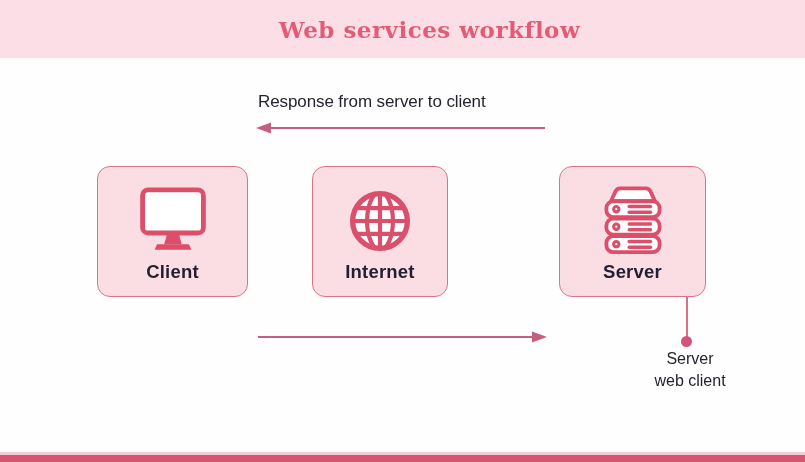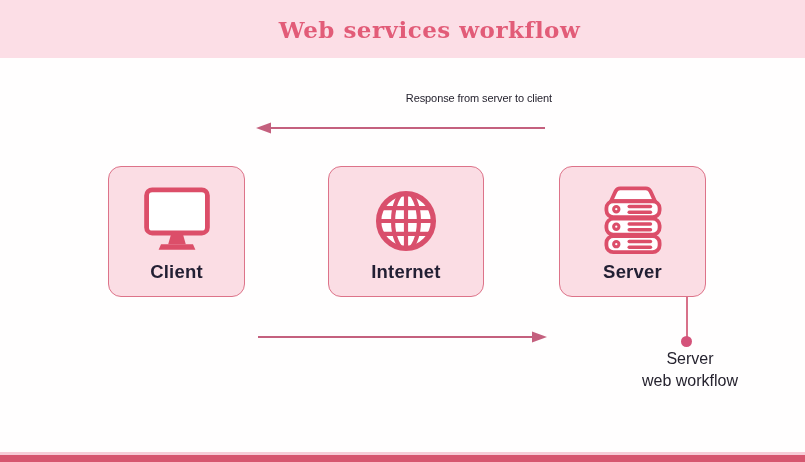--- a/index.html
+++ b/index.html
@@ -11,36 +11,36 @@
   .header{
     position:absolute;left:0;top:0;width:805px;height:58px;
     background:#fcdee6;display:flex;align-items:center;justify-content:center;padding-left:27px;
   }
   .title{
     font-family:"DejaVu Serif","Liberation Serif",serif;
     font-weight:bold;font-size:23px;color:#e25c78;letter-spacing:.5px;
   }
   
   .flow-label{
-    position:absolute;left:264px;width:288px;text-align:right;
-    font-size:11px;color:#26232f;letter-spacing:-.1px;
+    position:absolute;left:258px;width:288px;text-align:left;
+    font-size:17px;color:#26232f;letter-spacing:-.1px;
   }
   .flow-label.top{top:92px;}
   .flow-label.bottom{top:346px;}
   .arrow{position:absolute;left:256px;width:291px;height:16px;}
   .arrow.top{top:120px;}
   .arrow.bottom{top:329px;}
   
   .node{
     position:absolute;top:166px;height:131px;box-sizing:border-box;
     background:#fbdde4;border:1.5px solid #dd7389;border-radius:13px;
     display:flex;flex-direction:column;align-items:center;justify-content:flex-end;
   }
-  .node-client{left:97px;width:137px;margin-left:11px;}
-  .node-internet{left:328px;width:156px;}
+  .node-client{left:97px;width:151px;}
+  .node-internet{left:312px;width:136px;}
   .node-server{left:559px;width:147px;}
   .node .icon{position:absolute;top:16px;left:50%;transform:translateX(-50%);}
   .node-label{
     font-weight:bold;font-size:18.5px;color:#221f33;margin-bottom:13px;
     letter-spacing:.2px;
   }
   
   .callout-line{position:absolute;left:686px;top:297px;width:2px;height:41px;background:#d8718a;}
   .callout-dot{position:absolute;left:681px;top:336px;width:11px;height:11px;border-radius:50%;background:#d4537a;}
   .callout-text{
@@ -121,19 +121,19 @@
 
   <svg class="arrow bottom" viewBox="0 0 291 16">
     <line x1="2" y1="8" x2="281" y2="8" stroke="#c4607e" stroke-width="2"></line>
     <polygon points="291,8 276,2.5 276,13.5" fill="#c4607e"></polygon>
   </svg>
 
   <div class="callout-line"></div>
   <div class="callout-dot"></div>
   <div class="callout-text">
     <div>Server</div>
-    <div>web workflow</div>
+    <div>web client</div>
   </div>
 
   <div class="bottom-strip"></div>
   <div class="bottom-bar"></div>
 
 </div>
 
 </body></html>

